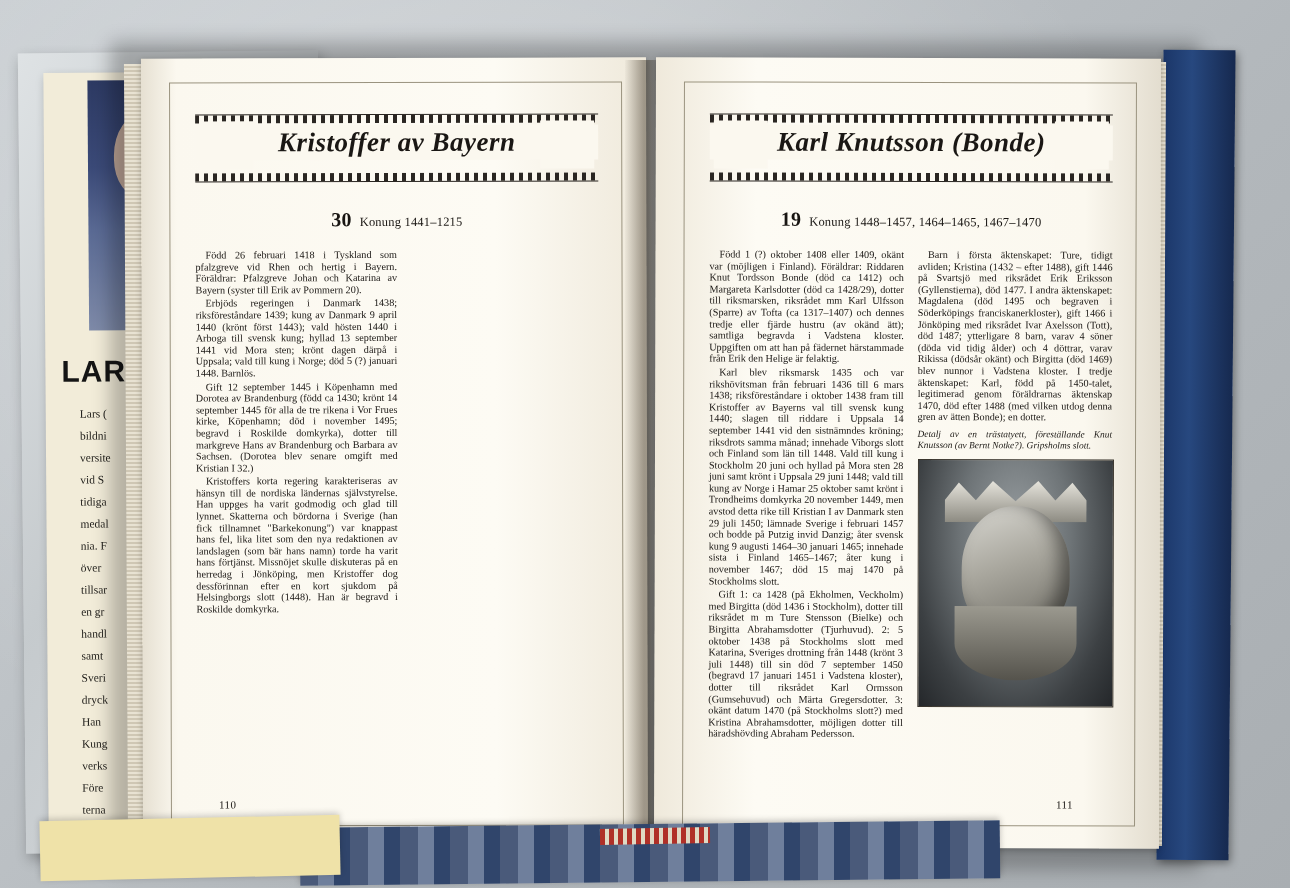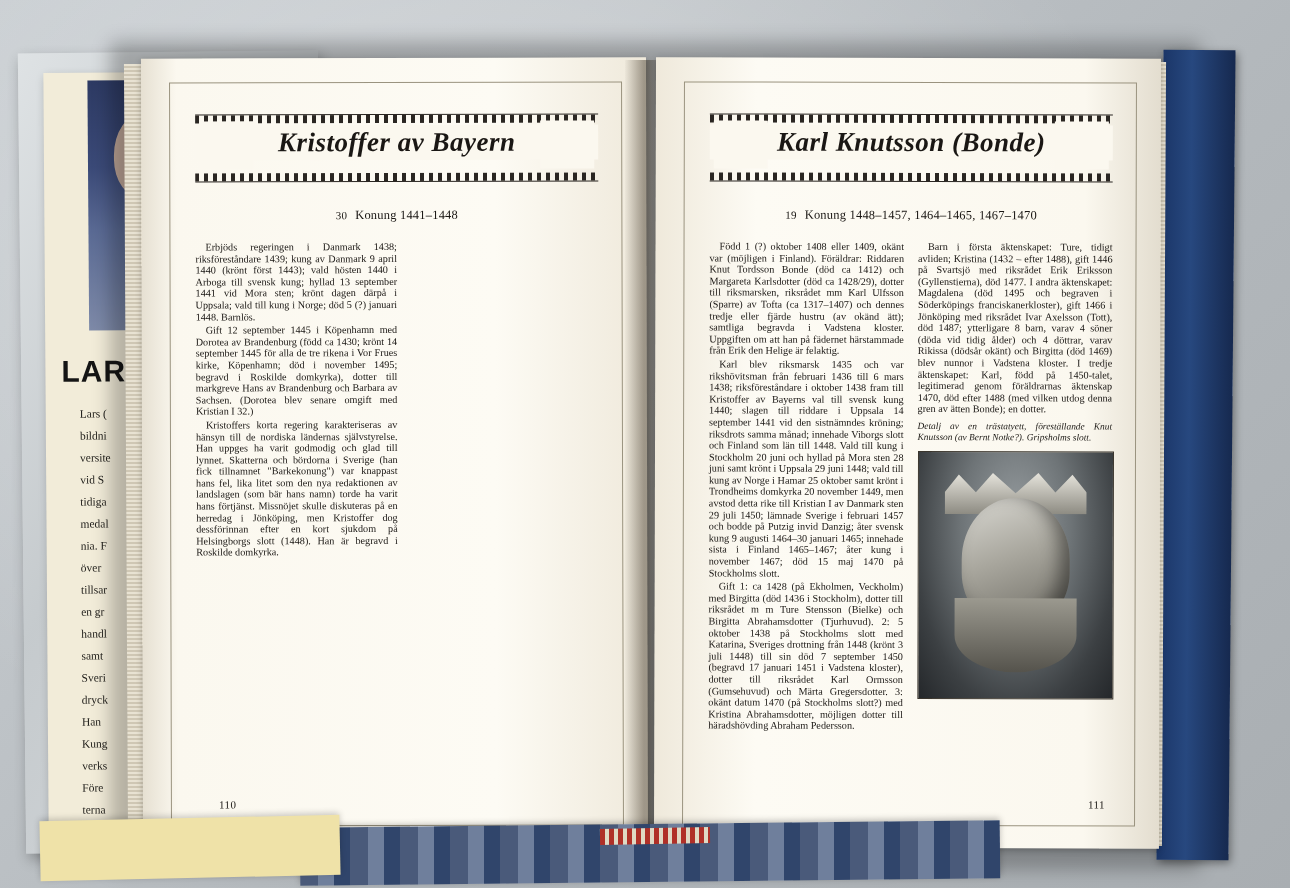--- a/index.html
+++ b/index.html
@@ -188,22 +188,22 @@
   .banner .flourish-l{ left:4px; }
   .banner .flourish-r{ right:4px; }
 
   .reign-line{
     margin:26px 0 18px 0;
     text-align:center;
     font-size:12.5px;
     letter-spacing:.2px;
   }
   .reign-line .num{
-    font-weight:normal;
-    font-size:11px;
+    font-weight:bold;
+    font-size:20px;
     margin-right:8px;
   }
 
   .cols{
     position:relative;
     margin:0 18px;
     display:flex;
     gap:14px;
   }
   .col{
@@ -320,21 +320,21 @@
     background: linear-gradient(180deg,#9b998f 0%, #55534c 100%);
   }
 
   .folio{
     position:absolute;
     bottom:10px;
     font-size:11px;
     letter-spacing:.5px;
   }
   .folio-left{ left:40px;text-align:right; }
-  .folio-right{ right:24px; }
+  .folio-right{ right:56px; }
 
   
   .cloth{
     position:absolute;
     left:300px; bottom:6px;
     width:700px; height:58px;
     background: repeating-linear-gradient(90deg,#4a5a7a 0 18px,#6f7f9c 18px 34px,#30456b 34px 50px);
     transform: rotate(-0.6deg);
     box-shadow: 0 -2px 6px rgba(0,0,0,.25);
   }
@@ -401,26 +401,27 @@
     <div class="page-rule"></div>
     <div class="page-inner">
 
       <div class="banner">
         <div class="flourish-l">❧</div>
         <div class="flourish-r">❧</div>
         <div class="chapter-title">Kristoffer av Bayern</div>
       </div>
 
       <div class="reign-line">
-        <span class="num">30</span><span>Konung 1441–1448</span>
+        <span class="num">30</span><span>Konung 1441–1215</span>
       </div>
 
       <div class="cols">
 
         <div class="col">
+          <p>Född 26 februari 1418 i Tyskland som pfalzgreve vid Rhen och hertig i Bayern. Föräldrar: Pfalzgreve Johan och Katarina av Bayern (syster till Erik av Pommern 20).</p>
           <p>Erbjöds regeringen i Danmark 1438; riksföreståndare 1439; kung av Danmark 9 april 1440 (krönt först 1443); vald hösten 1440 i Arboga till svensk kung; hyllad 13 september 1441 vid Mora sten; krönt dagen därpå i Uppsala; vald till kung i Norge; död 5 (?) januari 1448. Barnlös.</p>
           <p>Gift 12 september 1445 i Köpenhamn med Dorotea av Brandenburg (född ca 1430; krönt 14 september 1445 för alla de tre rikena i Vor Frues kirke, Köpenhamn; död i november 1495; begravd i Roskilde domkyrka), dotter till markgreve Hans av Brandenburg och Barbara av Sachsen. (Dorotea blev senare omgift med Kristian I 32.)</p>
           <p>Kristoffers korta regering karakteriseras av hänsyn till de nordiska ländernas självstyrelse. Han uppges ha varit godmodig och glad till lynnet. Skatterna och bördorna i Sverige (han fick tillnamnet "Barkekonung") var knappast hans fel, lika litet som den nya redaktionen av landslagen (som bär hans namn) torde ha varit hans förtjänst. Missnöjet skulle diskuteras på en herredag i Jönköping, men Kristoffer dog dessförinnan efter en kort sjukdom på Helsingborgs slott (1448). Han är begravd i Roskilde domkyrka.</p>
         </div>
       </div>
 
       <div class="folio folio-left">110</div>
     </div>
   </div>
 

